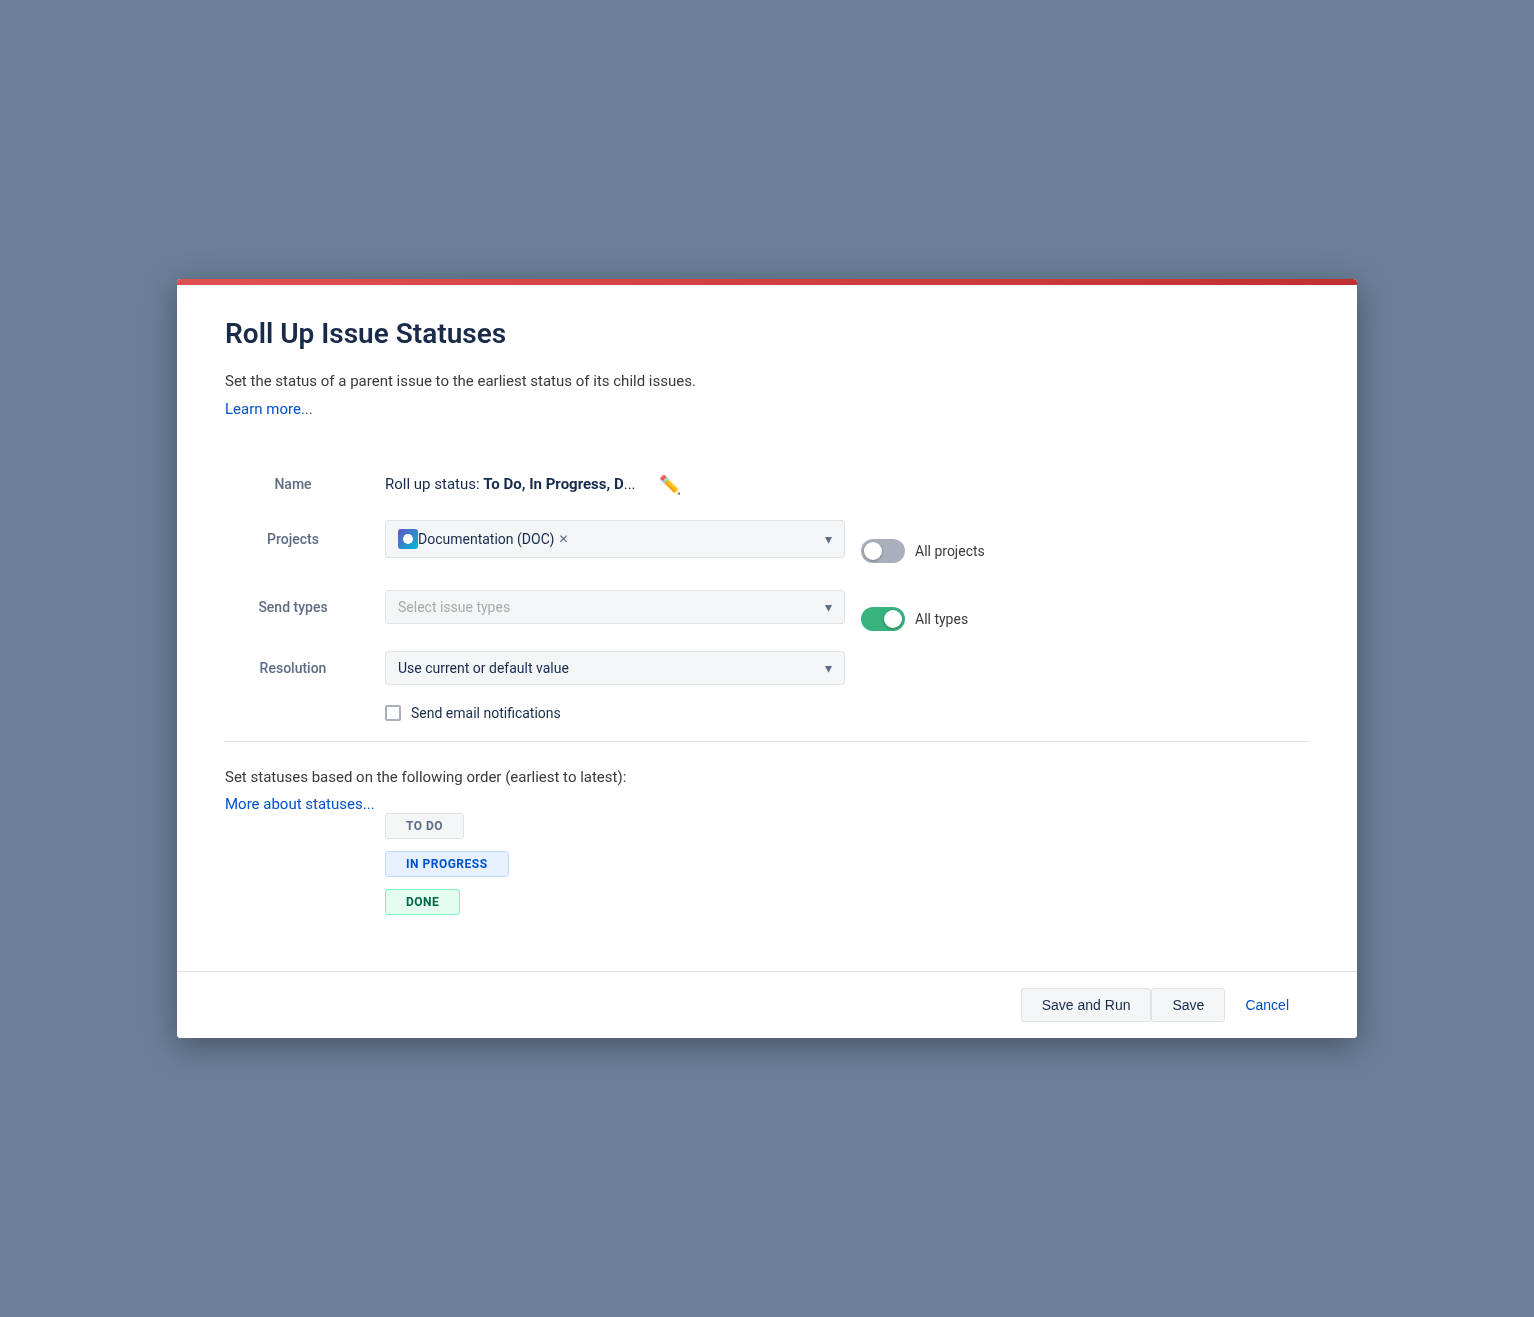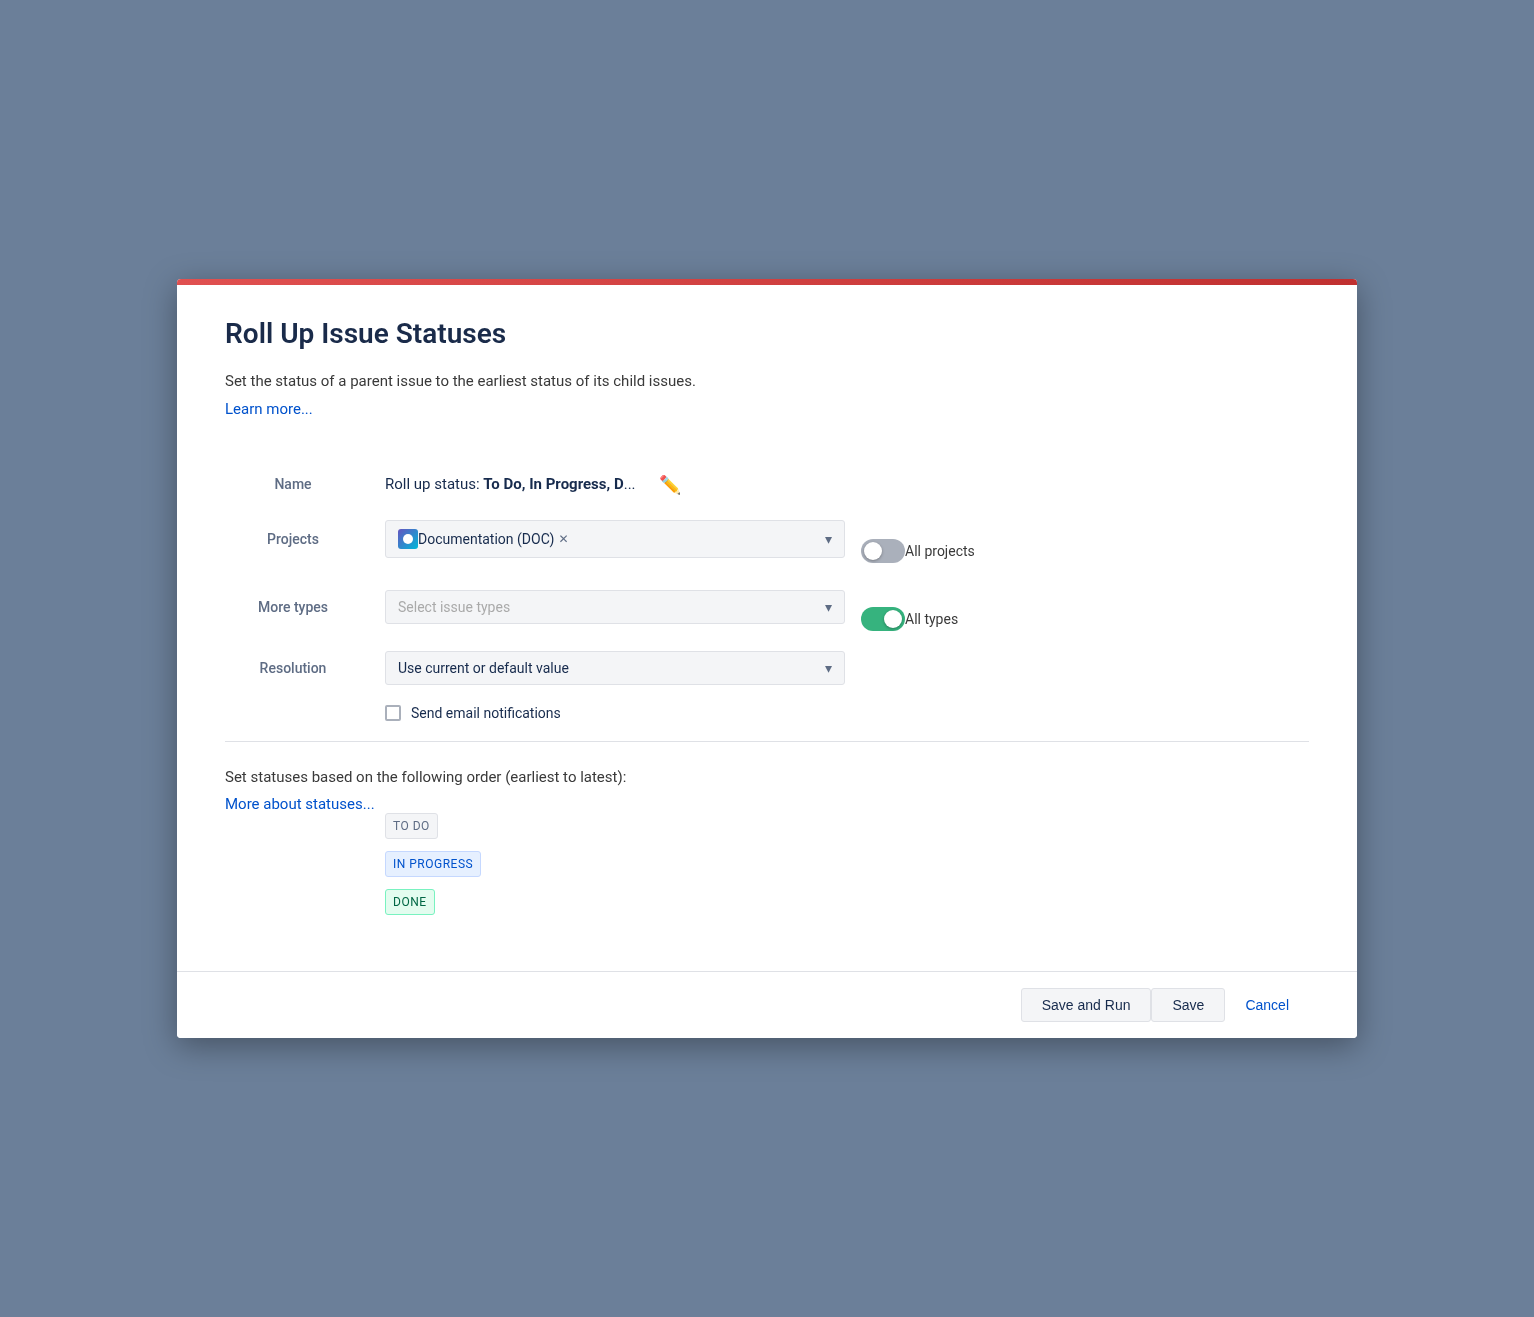--- a/index.html
+++ b/index.html
@@ -158,20 +158,21 @@
       color: #5e6c84;
       cursor: pointer;
       font-size: 12px;
       margin-left: 4px;
     }
 
     
     .toggle-area {
       display: flex;
       align-items: center;
+      gap: 10px;
       white-space: nowrap;
       font-size: 14px;
       color: #3a3a3a;
       margin-top: 24px;
     }
 
     .toggle-switch {
       position: relative;
       width: 44px;
       height: 24px;
@@ -263,24 +264,24 @@
       margin-left: 160px;
       display: flex;
       flex-direction: column;
       gap: 12px;
       margin-bottom: 32px;
     }
 
     .status-badge {
       display: inline-flex;
       align-items: flex-start;
-      padding: 5px 7px;
+      padding: 5px 20px;
       border-radius: 3px;
       font-size: 12px;
-      font-weight: 400;
+      font-weight: 700;
       letter-spacing: 0.5px;
       text-transform: uppercase;
       width: fit-content;
     }
 
     .status-badge.todo {
       background: #f4f5f7;
       color: #5e6c84;
       border: 1px solid #dfe1e6;
     }
@@ -372,21 +373,21 @@
               <div class="toggle-switch">
                 <div class="toggle-track off"></div>
                 <div class="toggle-thumb off"></div>
               </div>
               <span>All projects</span>
             </div>
           </div>
         </div>
 
         <div class="form-row">
-          <div class="form-label">More types</div>
+          <div class="form-label">Send types</div>
           <div class="form-control-area">
             <div class="select-dropdown placeholder-text">
               <div class="select-left">
                 <span>Select issue types</span>
               </div>
               <span class="chevron">▾</span>
             </div>
             <div class="toggle-area">
               <div class="toggle-switch">
                 <div class="toggle-track on"></div>

